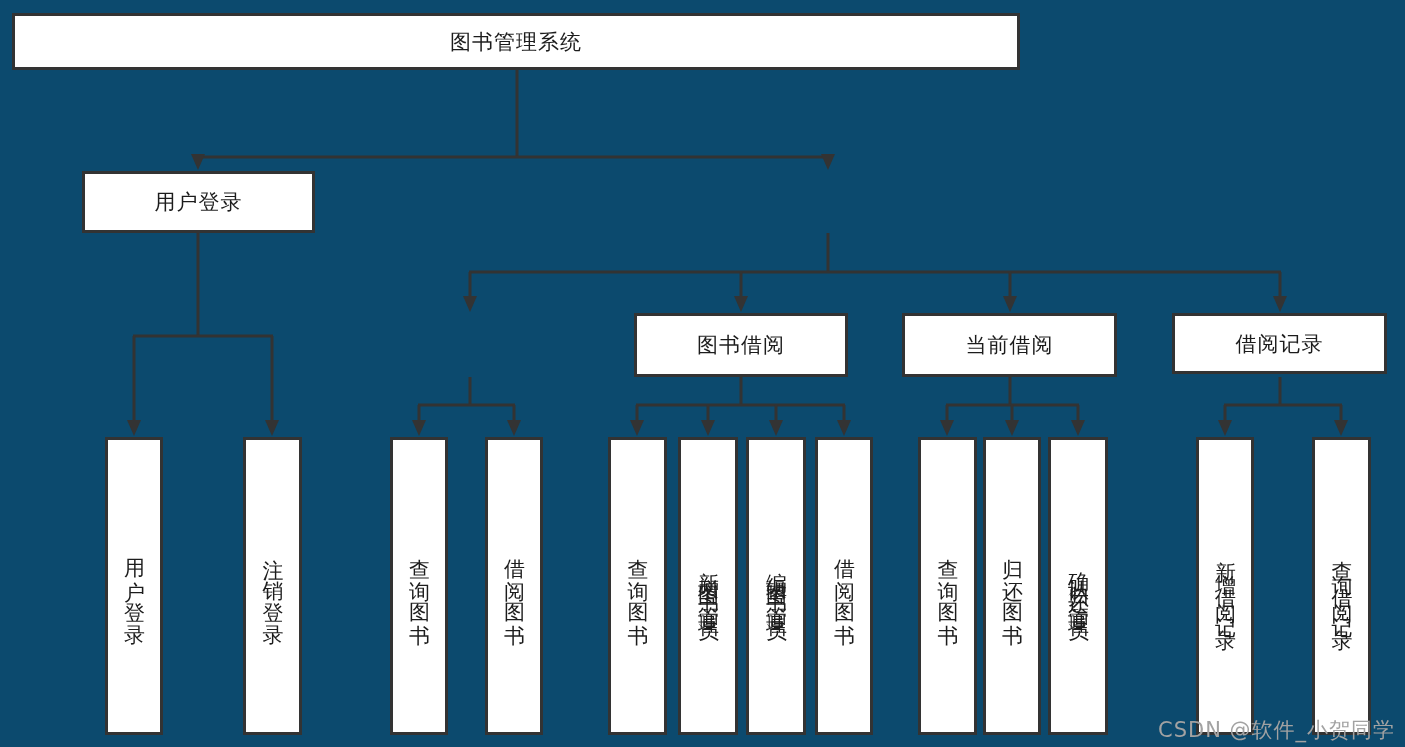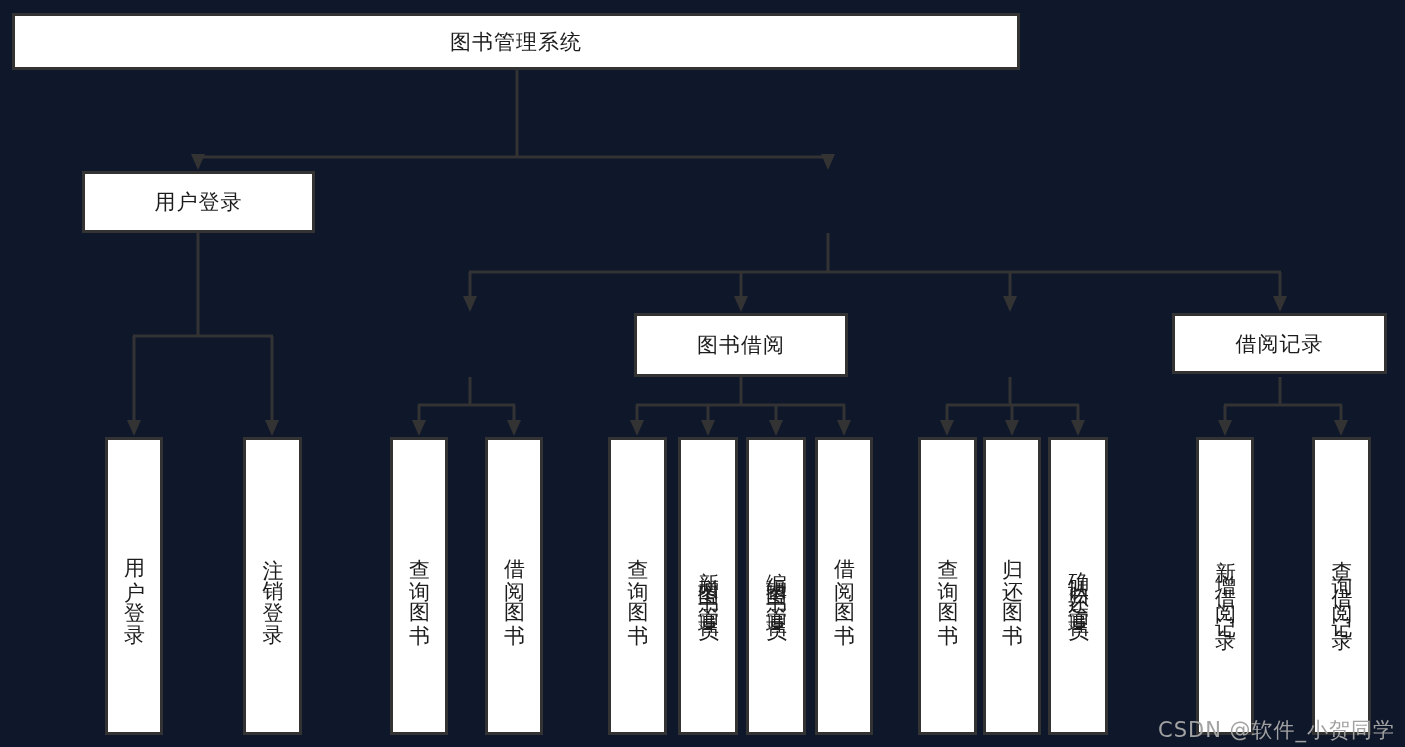--- a/index.html
+++ b/index.html
@@ -1,19 +1,19 @@
 <!DOCTYPE html>
 <html><head>
 <meta charset="utf-8">
 <style>
   html,body{margin:0;padding:0;background:#ffffff;}
   #stage{
     position:relative;
     width:1405px;height:747px;
-    background:#0f172a;
+    background:#0c4a6e;
     font-family:"DejaVu Sans","Liberation Sans",sans-serif;
     overflow:hidden;
   }
   #connectors{position:absolute;left:0;top:0;z-index:1;}
   .box{
     position:absolute;
     box-sizing:border-box;
     border:3px solid #333333;
     background:#ffffff;
     display:flex;align-items:center;justify-content:center;
@@ -113,20 +113,21 @@
       <polygon points="1218,420 1232,420 1225,436"></polygon>
       <polygon points="1334,420 1348,420 1341,436"></polygon>
     </g>
   </svg>
 
   <div class="box hbox" style="left:12px;top:13px;width:1008px;height:57px;">图书管理系统</div>
 
   <div class="box hbox" style="left:82px;top:171px;width:233px;height:62px;">用户登录</div>
 
   <div class="box hbox" style="left:634px;top:313px;width:214px;height:64px;">图书借阅</div>
+  <div class="box hbox" style="left:902px;top:313px;width:215px;height:64px;">当前借阅</div>
   <div class="box hbox" style="left:1172px;top:313px;width:215px;height:61px;">借阅记录</div>
 
   <div class="box leaf short" style="left:105px;top:437px;width:58px;height:298px;">用户登录</div>
   <div class="box leaf short" style="left:243px;top:437px;width:59px;height:298px;">注销登录</div>
 
   <div class="box leaf short" style="left:390px;top:437px;width:58px;height:298px;">查询图书</div>
   <div class="box leaf short" style="left:485px;top:437px;width:58px;height:298px;">借阅图书</div>
 
   <div class="box leaf short" style="left:608px;top:437px;width:59px;height:298px;">查询图书</div>
   <div class="box leaf long" style="left:678px;top:437px;width:60px;height:298px;">新增图书（管理员）</div>

